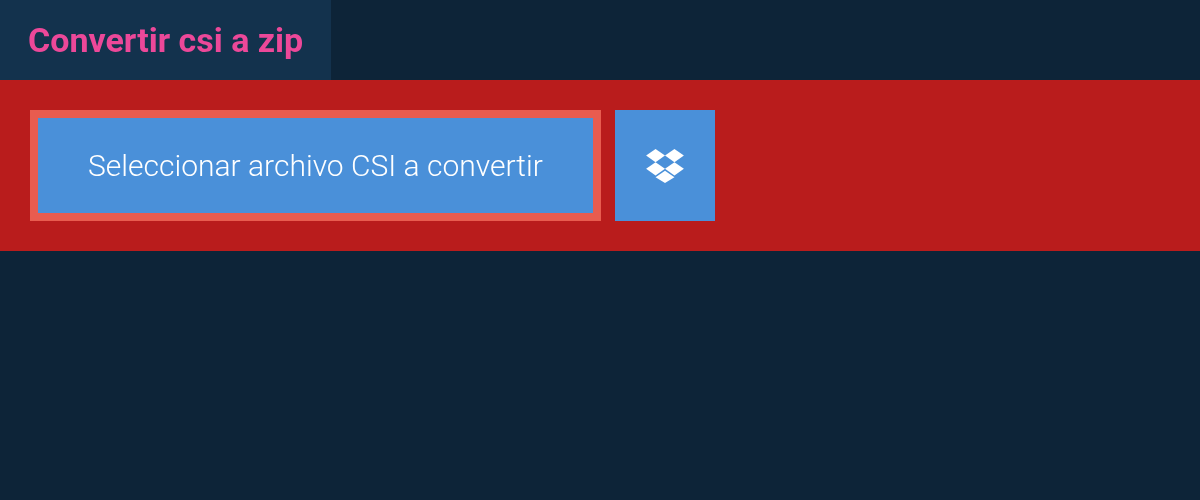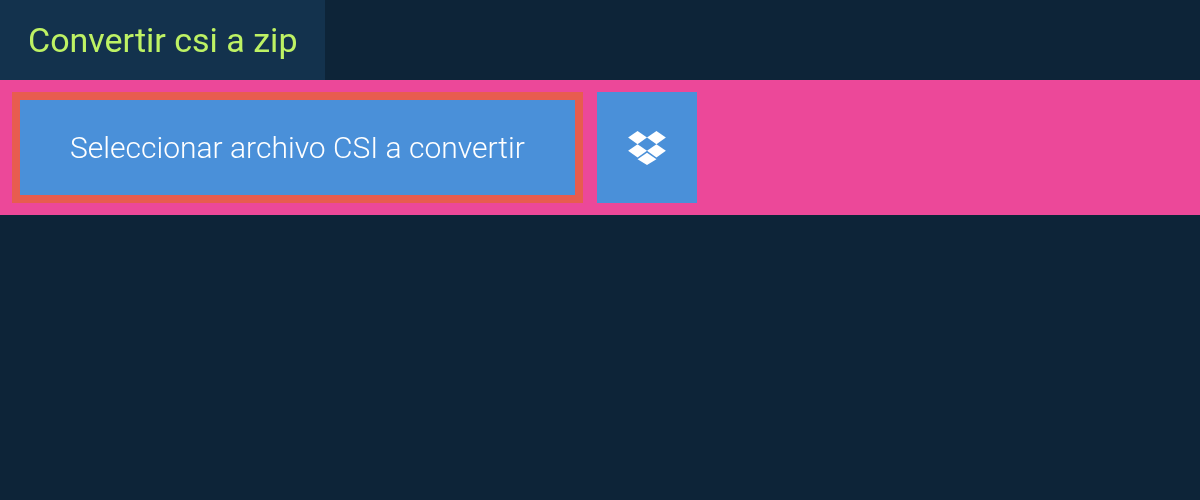--- a/index.html
+++ b/index.html
@@ -14,27 +14,27 @@
       height: 500px;
       overflow: hidden;
     }
     .tab-container {
       display: inline-block;
       background: #13324d;
       padding: 20px 28px;
       margin-left: 0;
     }
     .tab-title {
-      color: #bef264;
+      color: #ec4899;
       font-size: 34px;
-      font-weight: 400;
+      font-weight: 700;
     }
     .panel {
-      background: #ec4899;
-      padding: 12px;
+      background: #b91c1c;
+      padding: 30px;
       margin-top: 0;
       width: 100%;
     }
     .button-row {
       display: flex;
       gap: 14px;
       align-items: stretch;
     }
     .select-file-wrapper {
       border: 8px solid #e85c4f;

